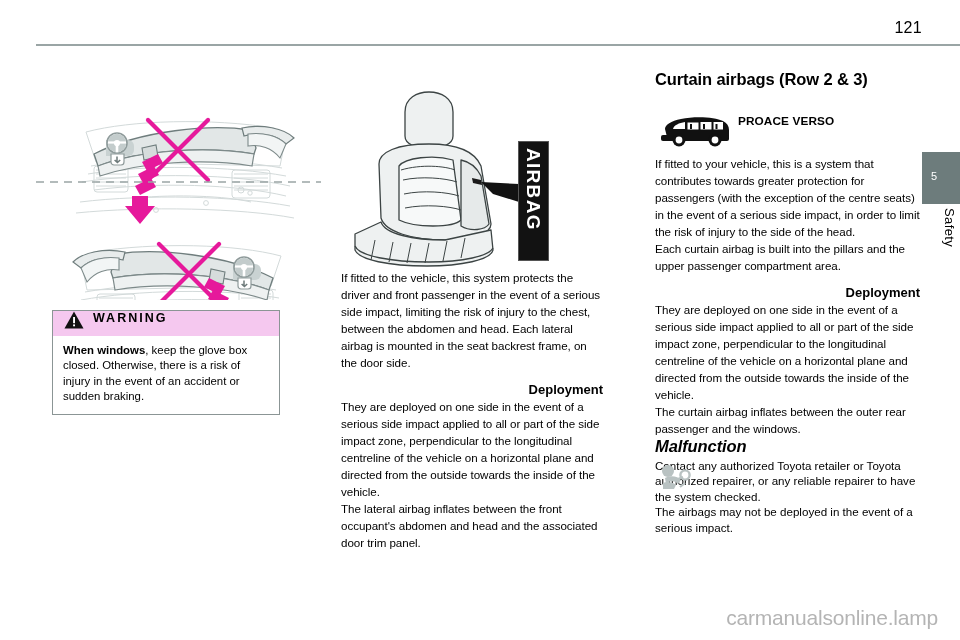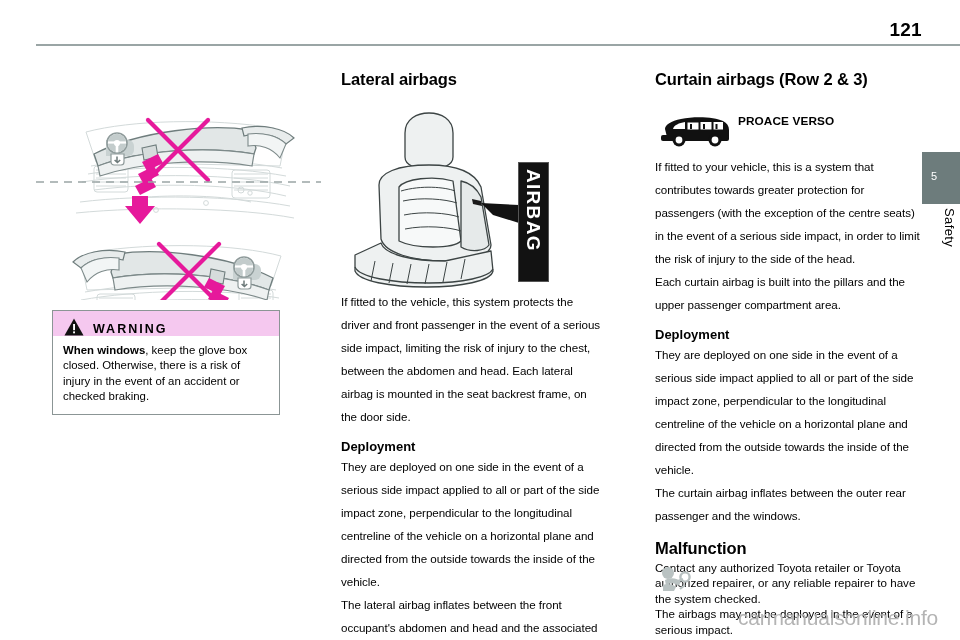--- a/index.html
+++ b/index.html
@@ -18,22 +18,22 @@
     width: 960px;
     height: 640px;
     background: #ffffff;
   }
 
   
   .page-number {
     position: absolute;
     top: 19px;
     right: 38px;
-    font-size: 19px;
-    font-weight: bold;
+    font-size: 16px;
+    font-weight: normal;
     letter-spacing: 0.3px;
   }
   .header-rule {
     position: absolute;
     top: 44px;
     left: 36px;
     right: 0px;
     height: 2px;
     background: #9aa5a5;
   }
@@ -81,24 +81,25 @@
     font-size: 16.5px;
     font-weight: bold;
     letter-spacing: -0.1px;
     margin-bottom: 6px;
   }
   h2.sub-title {
     font-size: 13px;
     font-weight: bold;
     margin-top: 11px;
     margin-bottom: 1px;
+    text-align: right;
   }
   p.body {
     font-size: 11.6px;
-    line-height: 23px;
+    line-height: 17px;
     letter-spacing: -0.05px;
   }
 
   
   .illus-wrap {
     position: relative;
     width: 295px;
     height: 230px;
   }
 
@@ -108,21 +109,21 @@
     left: 52px;
     top: 310px;
     width: 228px;
     border: 1px solid #8b9595;
     background: #ffffff;
   }
   .warning-head {
     background: #f5c8ef;
     height: 25px;
     display: flex;
-    align-items: flex-end;
+    align-items: flex-start;
     padding-left: 11px;
   }
   .warn-tri { width: 20px; height: 18px; }
   .warning-head-text {
     font-size: 12.5px;
     font-weight: bold;
     letter-spacing: 2.0px;
     margin-left: 9px;
   }
   .warning-body {
@@ -329,26 +330,25 @@
   <div class="warning-box">
     <div class="warning-head">
       <svg class="warn-tri" viewBox="0 0 20 18">
         <path d="M10,0.5 L19.5,17.5 L0.5,17.5 Z" fill="#111111"></path>
         <rect x="9.1" y="6" width="1.9" height="6.2" fill="#ffffff"></rect>
         <rect x="9.1" y="13.4" width="1.9" height="1.9" fill="#ffffff"></rect>
       </svg>
       <span class="warning-head-text">WARNING</span>
     </div>
     <div class="warning-body">
-      <b>When windows</b><span>, keep the glove box closed. Otherwise, there is a risk of injury in the event of an accident or checked braking.</span>
+      <b>When windows</b><span>, keep the glove box closed. Otherwise, there is a risk of injury in the event of an accident or sudden braking.</span>
     </div>
   </div>
 
   <div class="col col2">
-    <h1 class="section-title">Lateral airbags</h1>
 
     <div class="seat-wrap">
       <svg width="262" height="195" viewBox="0 0 262 195">
         <g fill="#eef1f1" stroke="#3c4444" stroke-width="1.3" stroke-linejoin="round">
 
           <path d="M64,38 C64,24 76,18 88,18 C100,18 112,24 112,38 L112,62 C112,70 102,74 88,74 C74,74 64,70 64,62 Z"></path>
 
           <path d="M78,74 l2,12 M98,74 l-2,12" fill="none"></path>
 
           <path d="M38,90 C38,78 56,70 88,70 C118,70 134,78 140,92 L150,150 C150,160 130,166 104,166 C72,166 44,158 40,144 Z"></path>
@@ -413,31 +413,31 @@
       </svg>
       <span class="vehicle-name">PROACE VERSO</span>
     </div>
 
     <p class="body" style="white-space:pre-line;">If fitted to your vehicle, this is a system that contributes towards greater protection for passengers (with the exception of the centre seats) in the event of a serious side impact, in order to limit the risk of injury to the side of the head.
 Each curtain airbag is built into the pillars and the upper passenger compartment area.</p>
     <h2 class="sub-title">Deployment</h2>
     <p class="body" style="white-space:pre-line;">They are deployed on one side in the event of a serious side impact applied to all or part of the side impact zone, perpendicular to the longitudinal centreline of the vehicle on a horizontal plane and directed from the outside towards the inside of the vehicle.
 The curtain airbag inflates between the outer rear passenger and the windows.</p>
 
-    <h1 class="section-title" style="margin-top:12px;margin-bottom:2px;">Malfunction</h1>
+    <h1 class="section-title" style="margin-bottom:2px;font-style:italic;">Malfunction</h1>
 
     <div class="malf-block">
       <svg class="malf-icon" width="36" height="30" viewBox="0 0 36 30">
         <circle cx="10" cy="9" r="6" fill="#b9c2c2"></circle>
         <path d="M7,16 C12,13 20,14 23,18 L20,22 C16,18 11,19 8,22 Z" fill="#b9c2c2"></path>
         <path d="M5,21 C9,19 15,20 18,23 L16,27 L5,27 Z" fill="#b9c2c2"></path>
         <circle cx="27" cy="13" r="4.6" fill="none" stroke="#b9c2c2" stroke-width="2.4"></circle>
         <path d="M20,17 l5,-2" stroke="#b9c2c2" stroke-width="2.4"></path>
         <path d="M22,25 l5,-4" stroke="#b9c2c2" stroke-width="2.2"></path>
       </svg>
       <p class="malf-rest" style="white-space:pre-line;">Contact any authorized Toyota retailer or Toyota authorized repairer, or any reliable repairer to have the system checked.
 The airbags may not be deployed in the event of a serious impact.</p>
     </div>
   </div>
 
-  <div class="watermark">carmanualsonline.info</div>
+  <div class="watermark">carmanualsonline.lamp</div>
 
 </div>
 
 </body></html>

